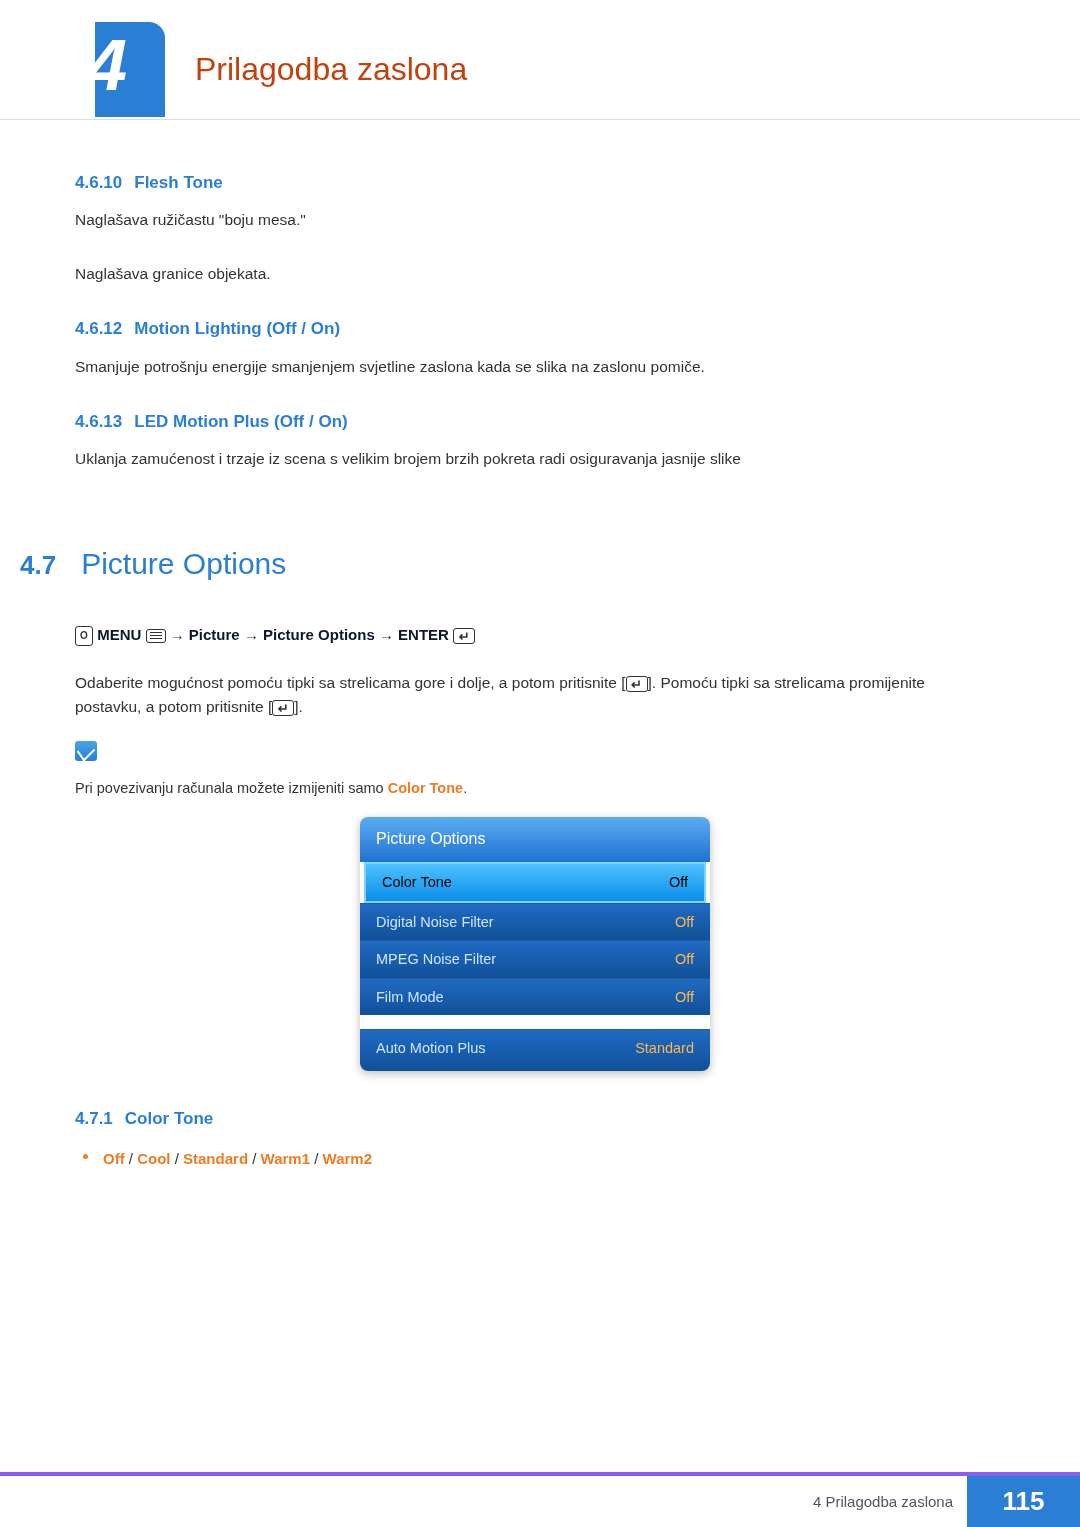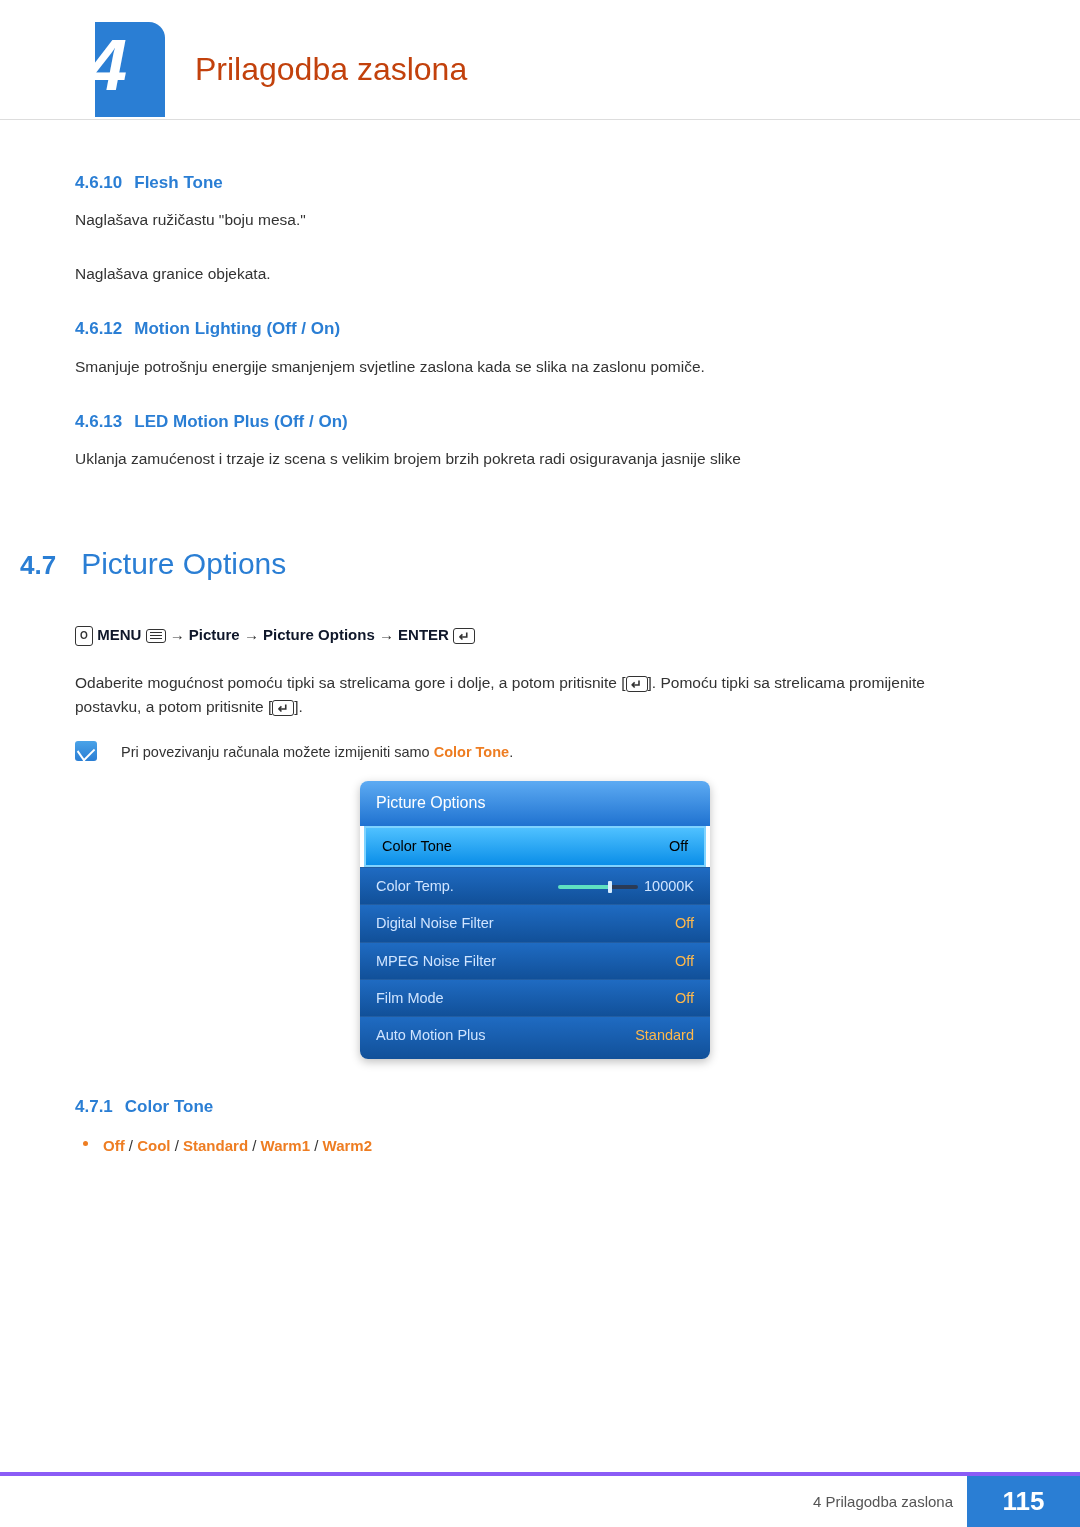--- a/index.html
+++ b/index.html
@@ -99,23 +99,24 @@
     box-shadow: 0 3px 0 #333, 0 6px 0 #333;
   }
   .enter-icon, .enter-inline { width: 22px; height: 16px; position:relative; }
   .enter-icon::before, .enter-inline::before {
     content:'↵'; position:absolute; left:0; right:0; top:-2px; font-size:13px; font-weight:bold;
   }
   .para { margin-bottom: 10px; }
   .note-row {
     display: flex;
     align-items: flex-start;
-    gap: 24px;
+    gap: 16px;
     margin: 22px 0 18px 0;
     font-size: 14.5px;
+    flex-direction: column;
   }
   .note-icon {
     width: 22px; height: 20px;
     background: linear-gradient(#4aa3e8,#2a7ed4);
     border-radius: 3px;
     position: relative;
     flex-shrink: 0;
   }
   .note-icon::after {
     content:''; position:absolute; left:3px; top:4px;
@@ -145,21 +146,21 @@
     color: #cfe4ff;
     background: linear-gradient(#1f6bc2,#115099);
     border-top: 1px solid rgba(255,255,255,0.08);
   }
   .osd-row.selected {
     background: linear-gradient(#4fc1ff,#0a8ee8);
     color: #000;
     border: 2px solid #7fd3ff;
     margin: 0 4px;
   }
-  .osd-row:last-child { padding-bottom:12px; }
+  .osd-row:last-child { padding-bottom:12px;margin-top:14px; }
   .osd-value.orange { color: #ffb84a; }
   .slider {
     display:inline-block; width:80px; height:4px;
     background: linear-gradient(to right,#5fe1c1 0%, #5fe1c1 65%, #2b3b56 65%);
     border-radius:2px; position:relative; vertical-align:middle; margin-right:6px;
   }
   .slider::after {
     content:''; position:absolute; left:62%; top:-4px;
     width:4px; height:12px; background:#d8eeff; border-radius:1px;
   }
@@ -257,24 +258,20 @@
     </span>
   </div>
 
   <div class="osd-panel">
     <div class="osd-title">Picture Options</div>
     <div class="osd-row selected">
       <span>Color Tone</span>
       <span>Off</span>
     </div>
     <div class="osd-row">
-      <span>Color Temp.</span>
-      <span><span class="slider"></span><span>10000K</span></span>
-    </div>
-    <div class="osd-row">
       <span>Digital Noise Filter</span>
       <span class="osd-value orange">Off</span>
     </div>
     <div class="osd-row">
       <span>MPEG Noise Filter</span>
       <span class="osd-value orange">Off</span>
     </div>
     <div class="osd-row">
       <span>Film Mode</span>
       <span class="osd-value orange">Off</span>

